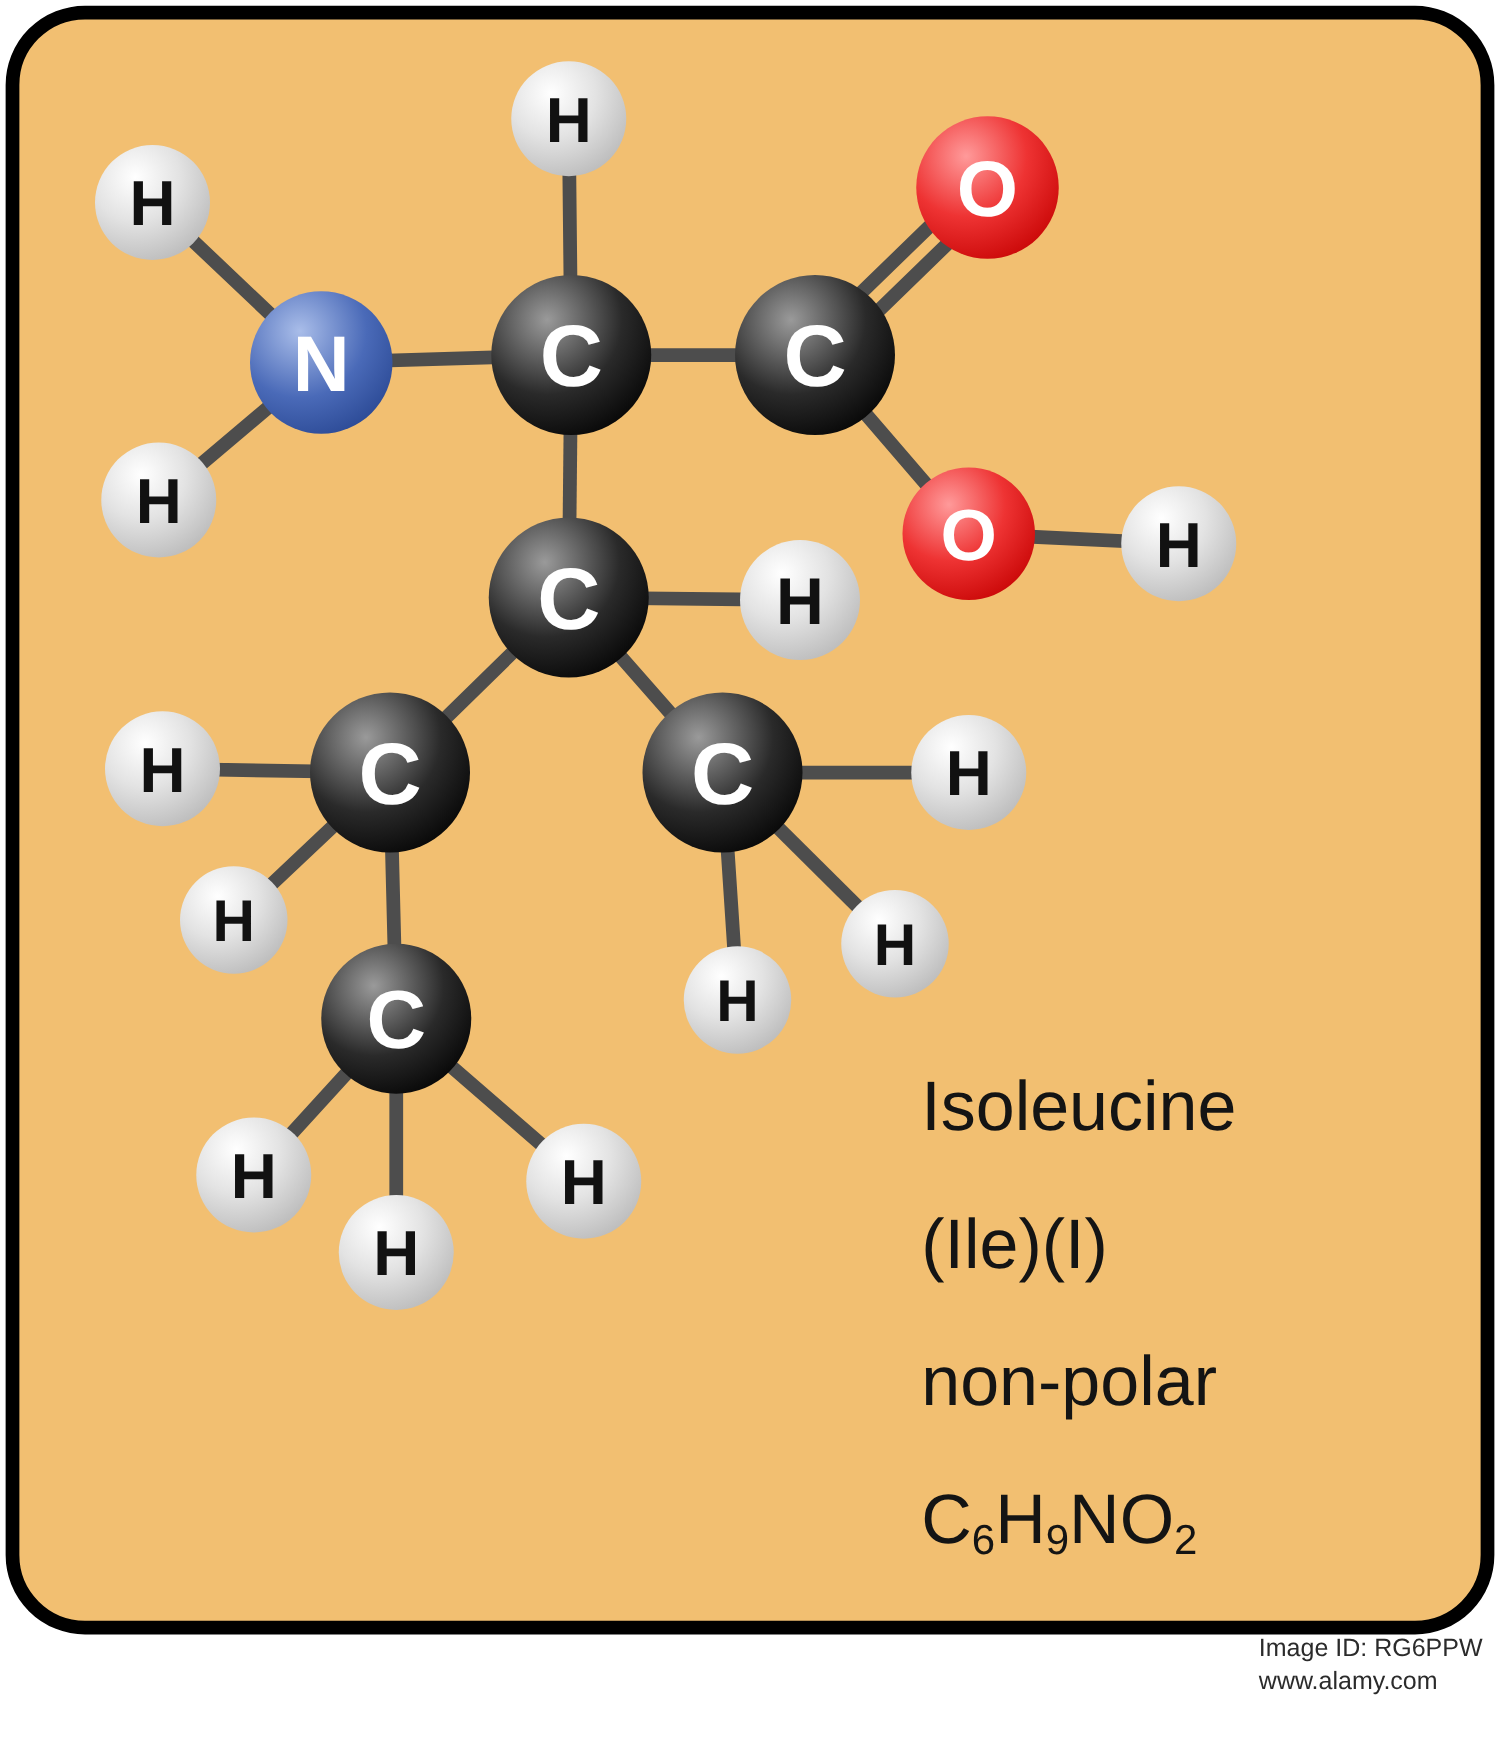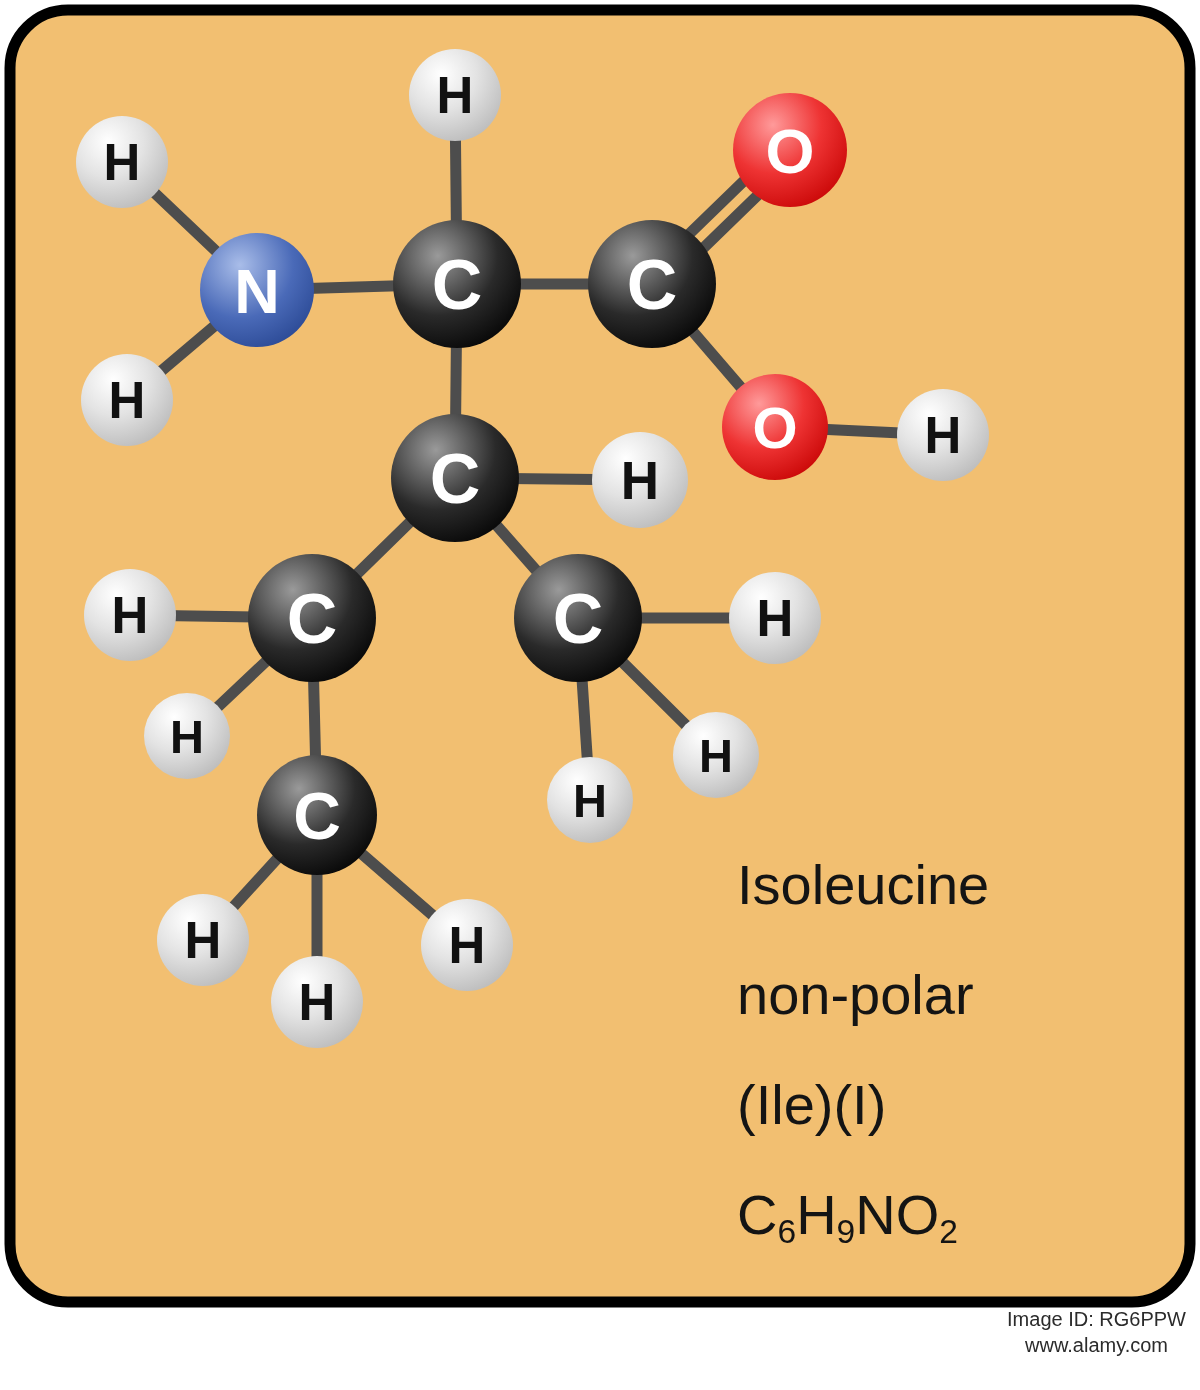--- a/index.html
+++ b/index.html
@@ -22,21 +22,21 @@
     letter-spacing:0;
     white-space:nowrap;
   }
   .info-line .sub{
     font-size:0.6em;
     vertical-align:-0.28em;
   }
   .watermark{
     position:absolute;
     right:14px;top:1306px;
-    text-align:center;
+    text-align:left;
     font-size:20px;
     line-height:26px;
     color:#2b2b2b;
   }
 </style>
 </head>
 <body>
 
 <div class="page">
 
@@ -171,22 +171,22 @@
         <text x="317" y="1002" dy="0.36em" text-anchor="middle" font-family="&quot;Liberation Sans&quot;, sans-serif" font-weight="bold" font-size="51" fill="#111111">H</text>
       </g>
       <g>
         <circle cx="467" cy="945" r="46" fill="url(#grad-H)"></circle>
         <text x="467" y="945" dy="0.36em" text-anchor="middle" font-family="&quot;Liberation Sans&quot;, sans-serif" font-weight="bold" font-size="51" fill="#111111">H</text>
       </g>
     </svg>
 
   <div class="info">
     <div class="info-line">Isoleucine</div>
+    <div class="info-line">(Ile)(I)</div>
     <div class="info-line">non-polar</div>
-    <div class="info-line">(Ile)(I)</div>
     <div class="info-line formula" id="formula-line"><span>C</span><span class="sub">6</span><span>H</span><span class="sub">9</span><span>NO</span><span class="sub">2</span></div>
   </div>
 
   <div class="watermark">
     <div>Image ID: RG6PPW</div>
     <div>www.alamy.com</div>
   </div>
 
 </div>
 

